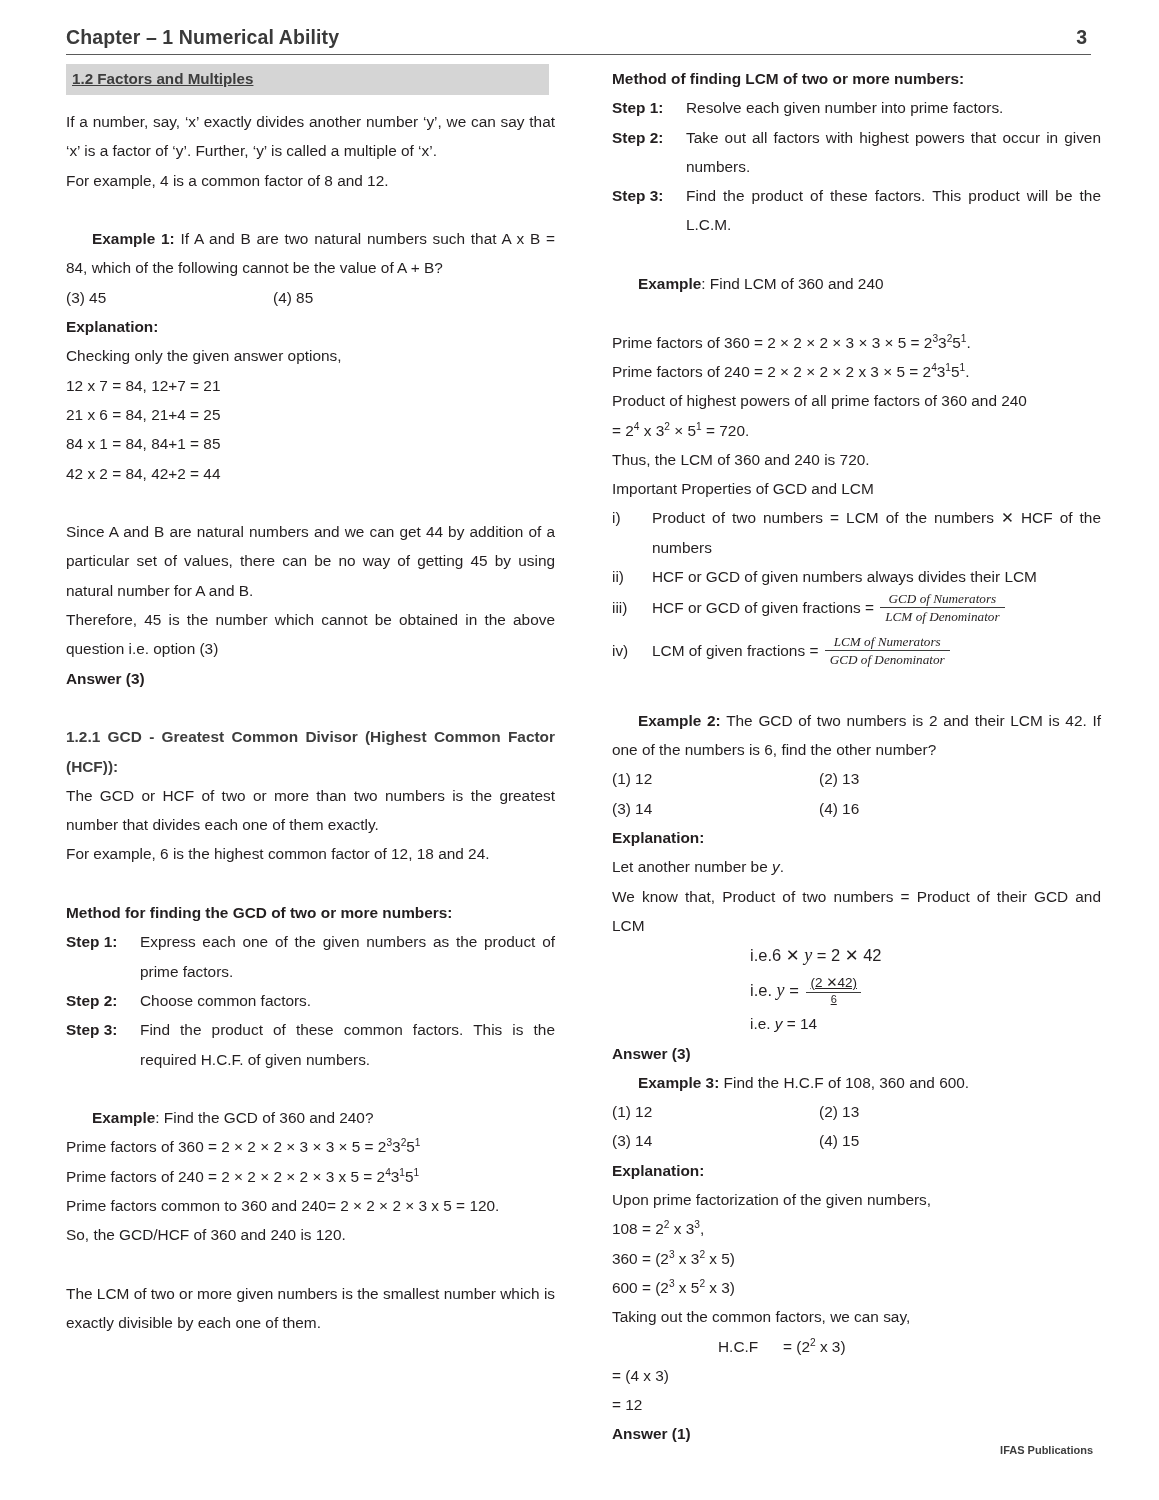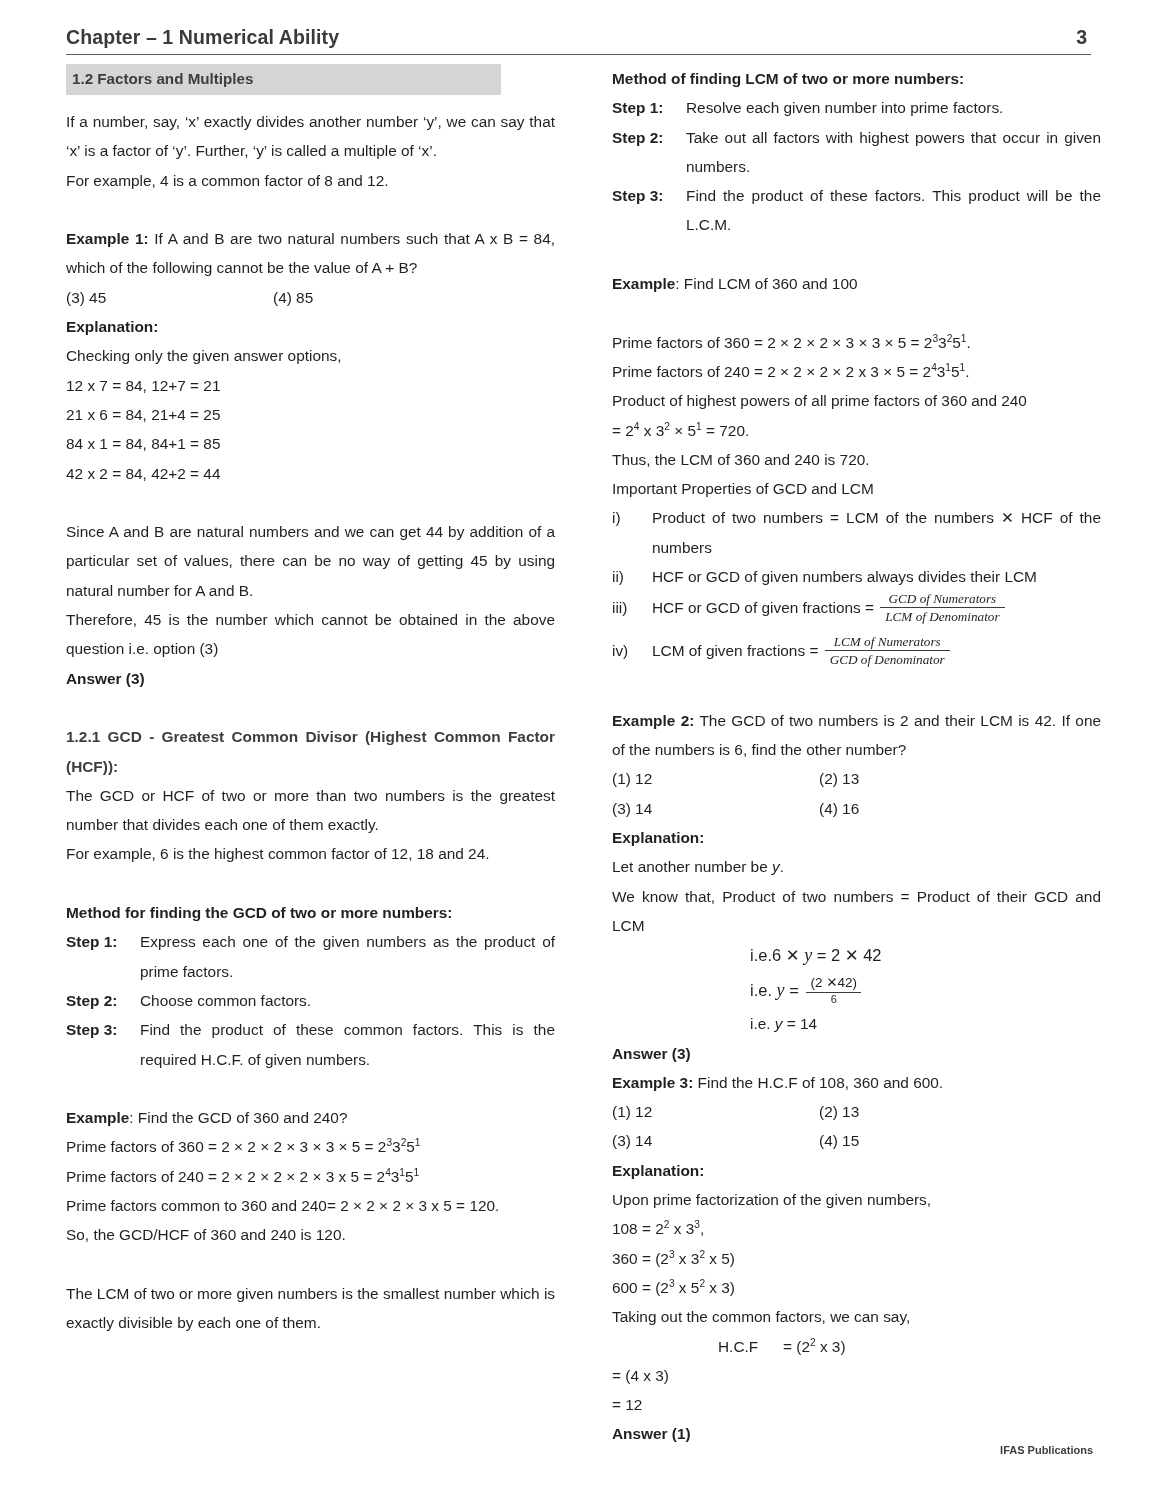--- a/index.html
+++ b/index.html
@@ -71,31 +71,32 @@
 
   
   .secbar {
     background: #d5d5d5;
     color: #3d3d3d;
     font-weight: bold;
     font-size: 15.2px;
     line-height: 22px;
     padding: 4px 6px 5px 6px;
     margin: 0 0 12px 0;
-    width: 435px;
+    width: 483px;
     box-sizing: border-box;
+    text-decoration: underline;
   }
   p.para {
     margin: 0;
     text-align: justify;
     text-justify: inter-word;
   }
   p.para.nojust { text-align: left; }
   .gap { height: 29.3px; }
-  b, .bold { font-weight: bold; }
+  b, .bold { font-weight: bold; margin-left: 26px; }
   .sub-head {
     font-weight: bold;
     color: #3d3d3d;
     margin: 0;
     text-align: justify;
   }
   .mi { font-style: italic; }
 
   
   .optrow {
@@ -146,20 +147,21 @@
 
   .frac2 {
     display: inline-block;
     vertical-align: -0.7em;
     text-align: center;
     font-size: 13.5px;
     line-height: 1.25;
     margin: 0 3px;
     position: relative;
     top: -3px;
+    text-decoration: underline;
   }
   .frac2 .num { display: block; padding: 0 4px; }
   .frac2 .den { display: block; padding: 0 4px; border-top: 1.2px solid #3b3b3b; font-size: 11px; }
 
   
   .mathline {
     margin: 0;
     padding-left: 138px;
     font-size: 16.5px;
     line-height: 31px;
@@ -280,21 +282,21 @@
       <span class="step-lbl">Step 2:</span>
       <span class="step-txt">Take out all factors with highest powers that occur in given numbers.</span>
     </div>
     <div class="steprow steprow-r">
       <span class="step-lbl">Step 3:</span>
       <span class="step-txt">Find the product of these factors. This product will be the L.C.M.</span>
     </div>
 
     <div class="gap"></div>
 
-    <p class="para nojust"><b>Example</b><span>: Find LCM of 360 and 100</span></p>
+    <p class="para nojust"><b>Example</b><span>: Find LCM of 360 and 240</span></p>
 
     <div class="gap"></div>
 
     <p class="para nojust"><span>Prime factors of 360 = 2 × 2 × 2 × 3 × 3 × 5 = 2</span><sup>3</sup><span>3</span><sup>2</sup><span>5</span><sup>1</sup><span>.</span></p>
 
     <p class="para nojust"><span>Prime factors of 240 = 2 × 2 × 2 × 2 x 3 × 5 = 2</span><sup>4</sup><span>3</span><sup>1</sup><span>5</span><sup>1</sup><span>.</span></p>
 
     <p class="para nojust">Product of highest powers of all prime factors of 360 and 240</p>
 
     <p class="para nojust"><span>= 2</span><sup>4</sup><span> x 3</span><sup>2</sup><span> × 5</span><sup>1</sup><span> = 720.</span></p>

